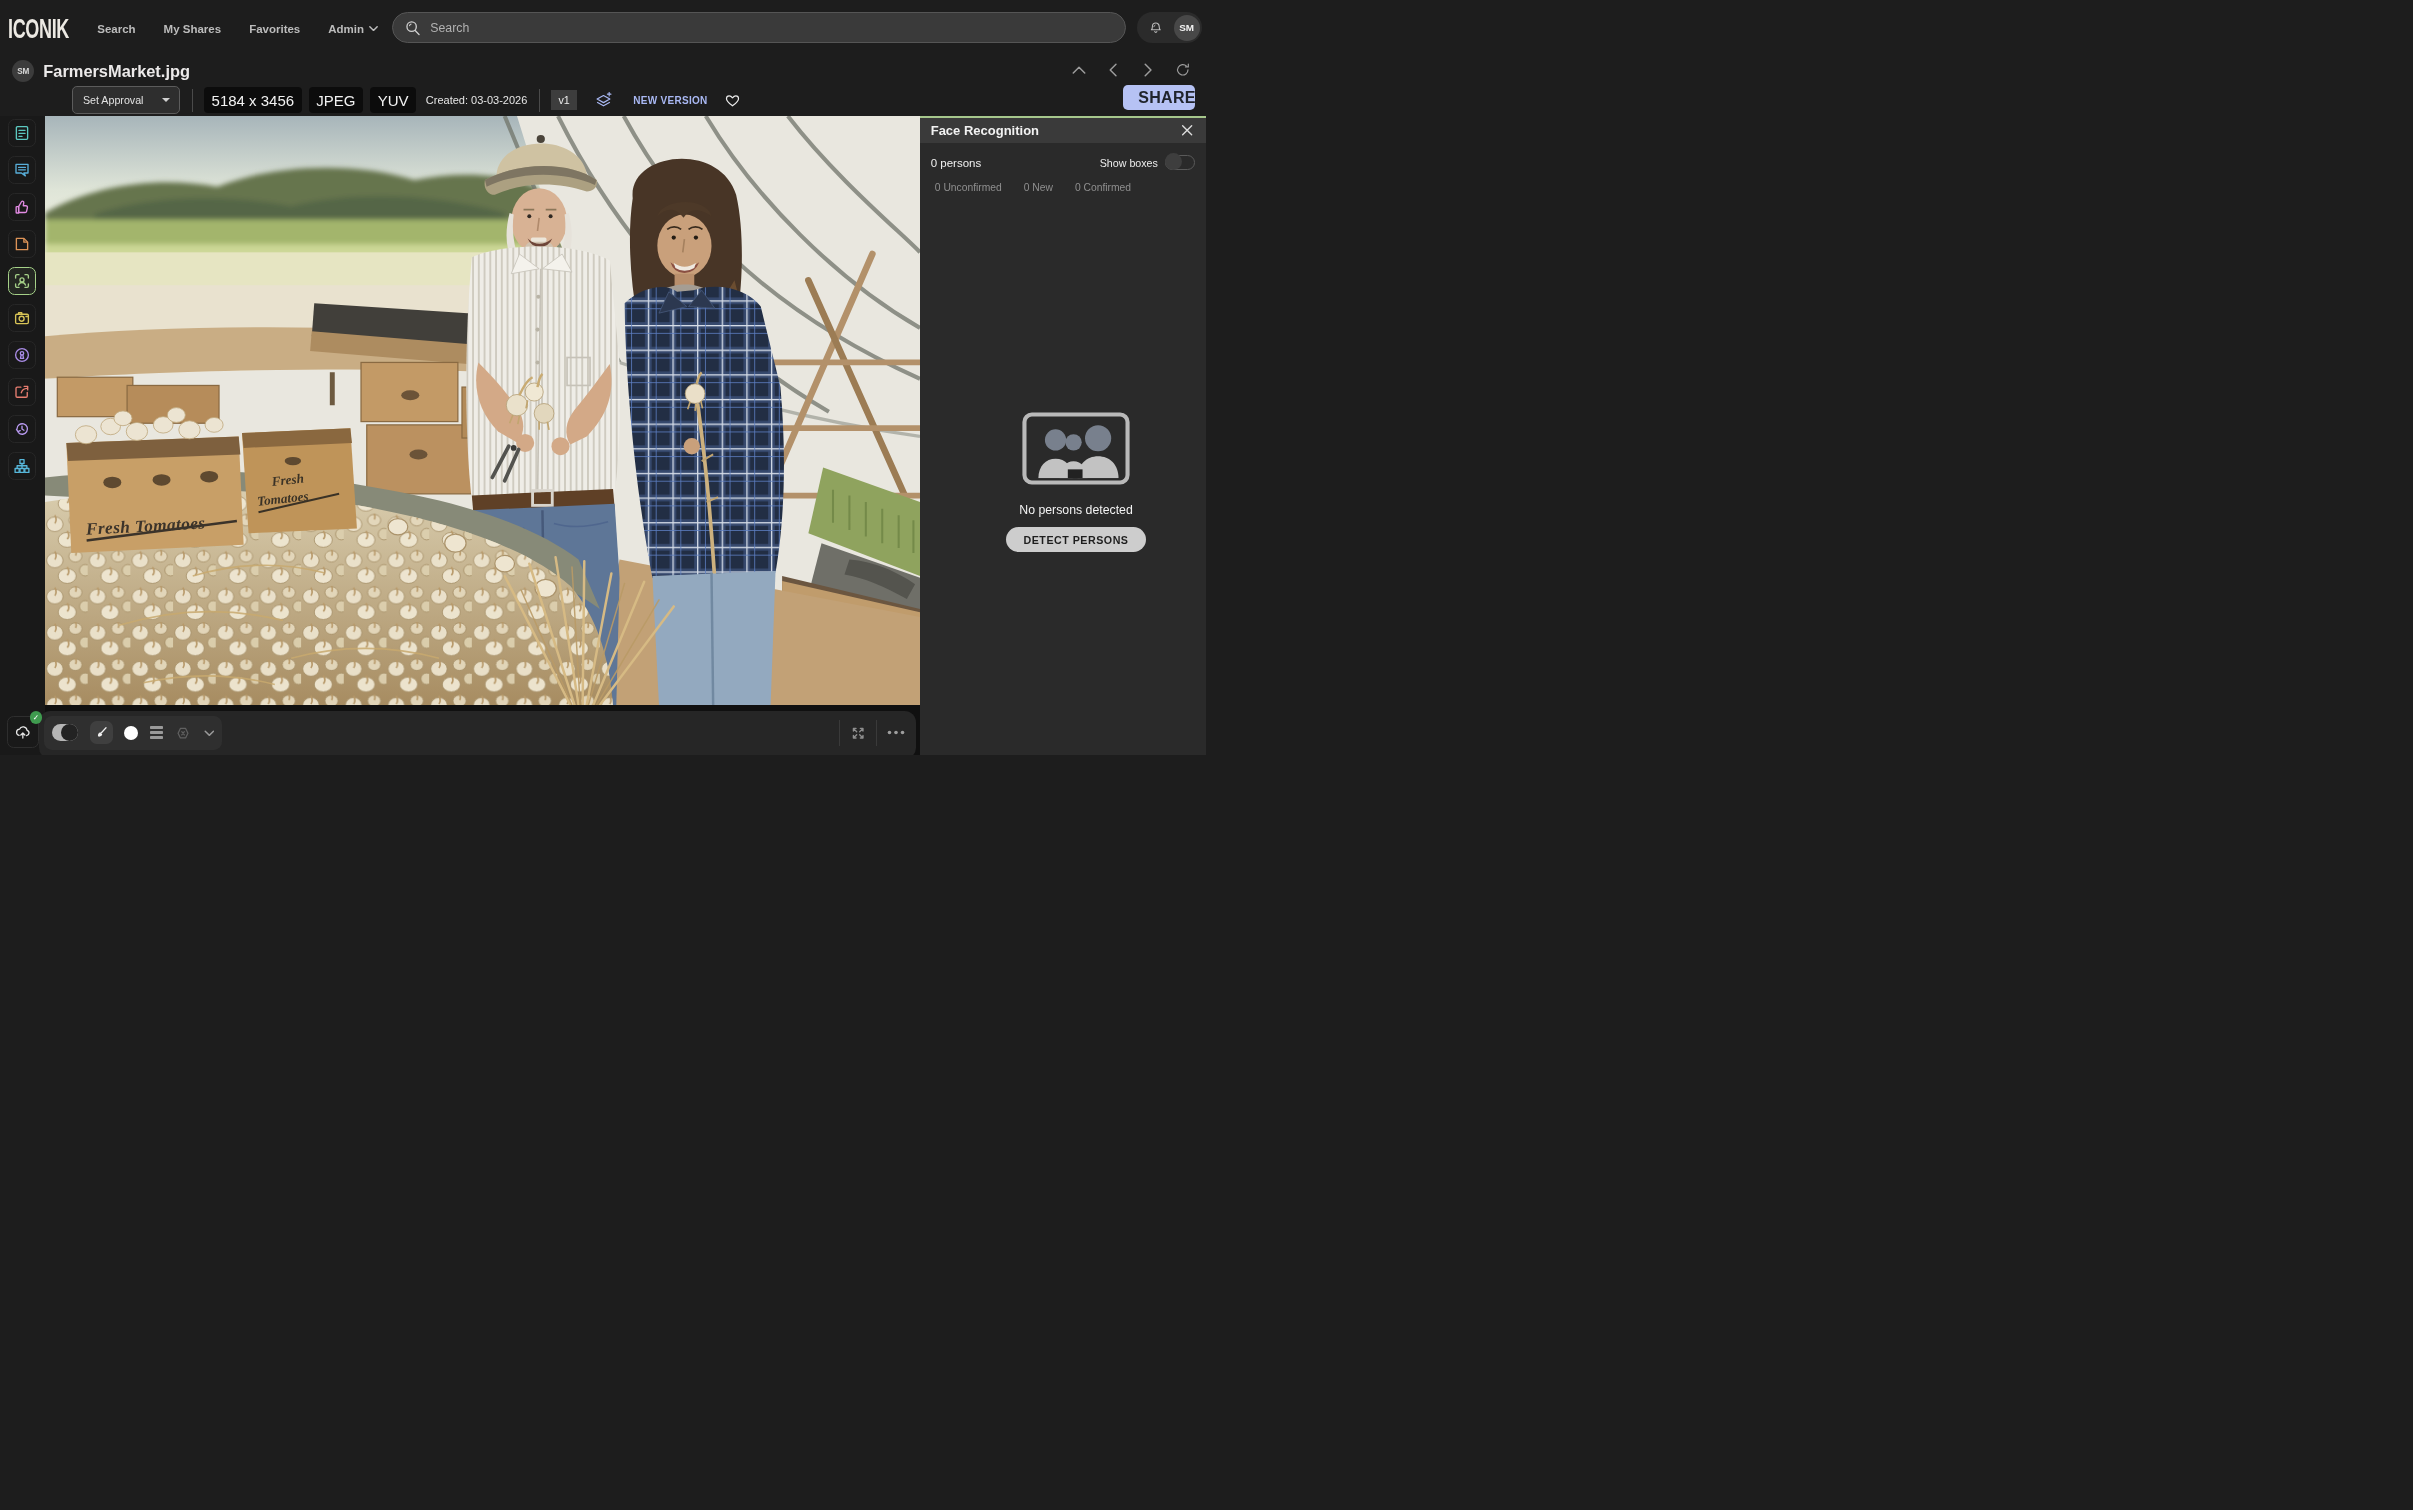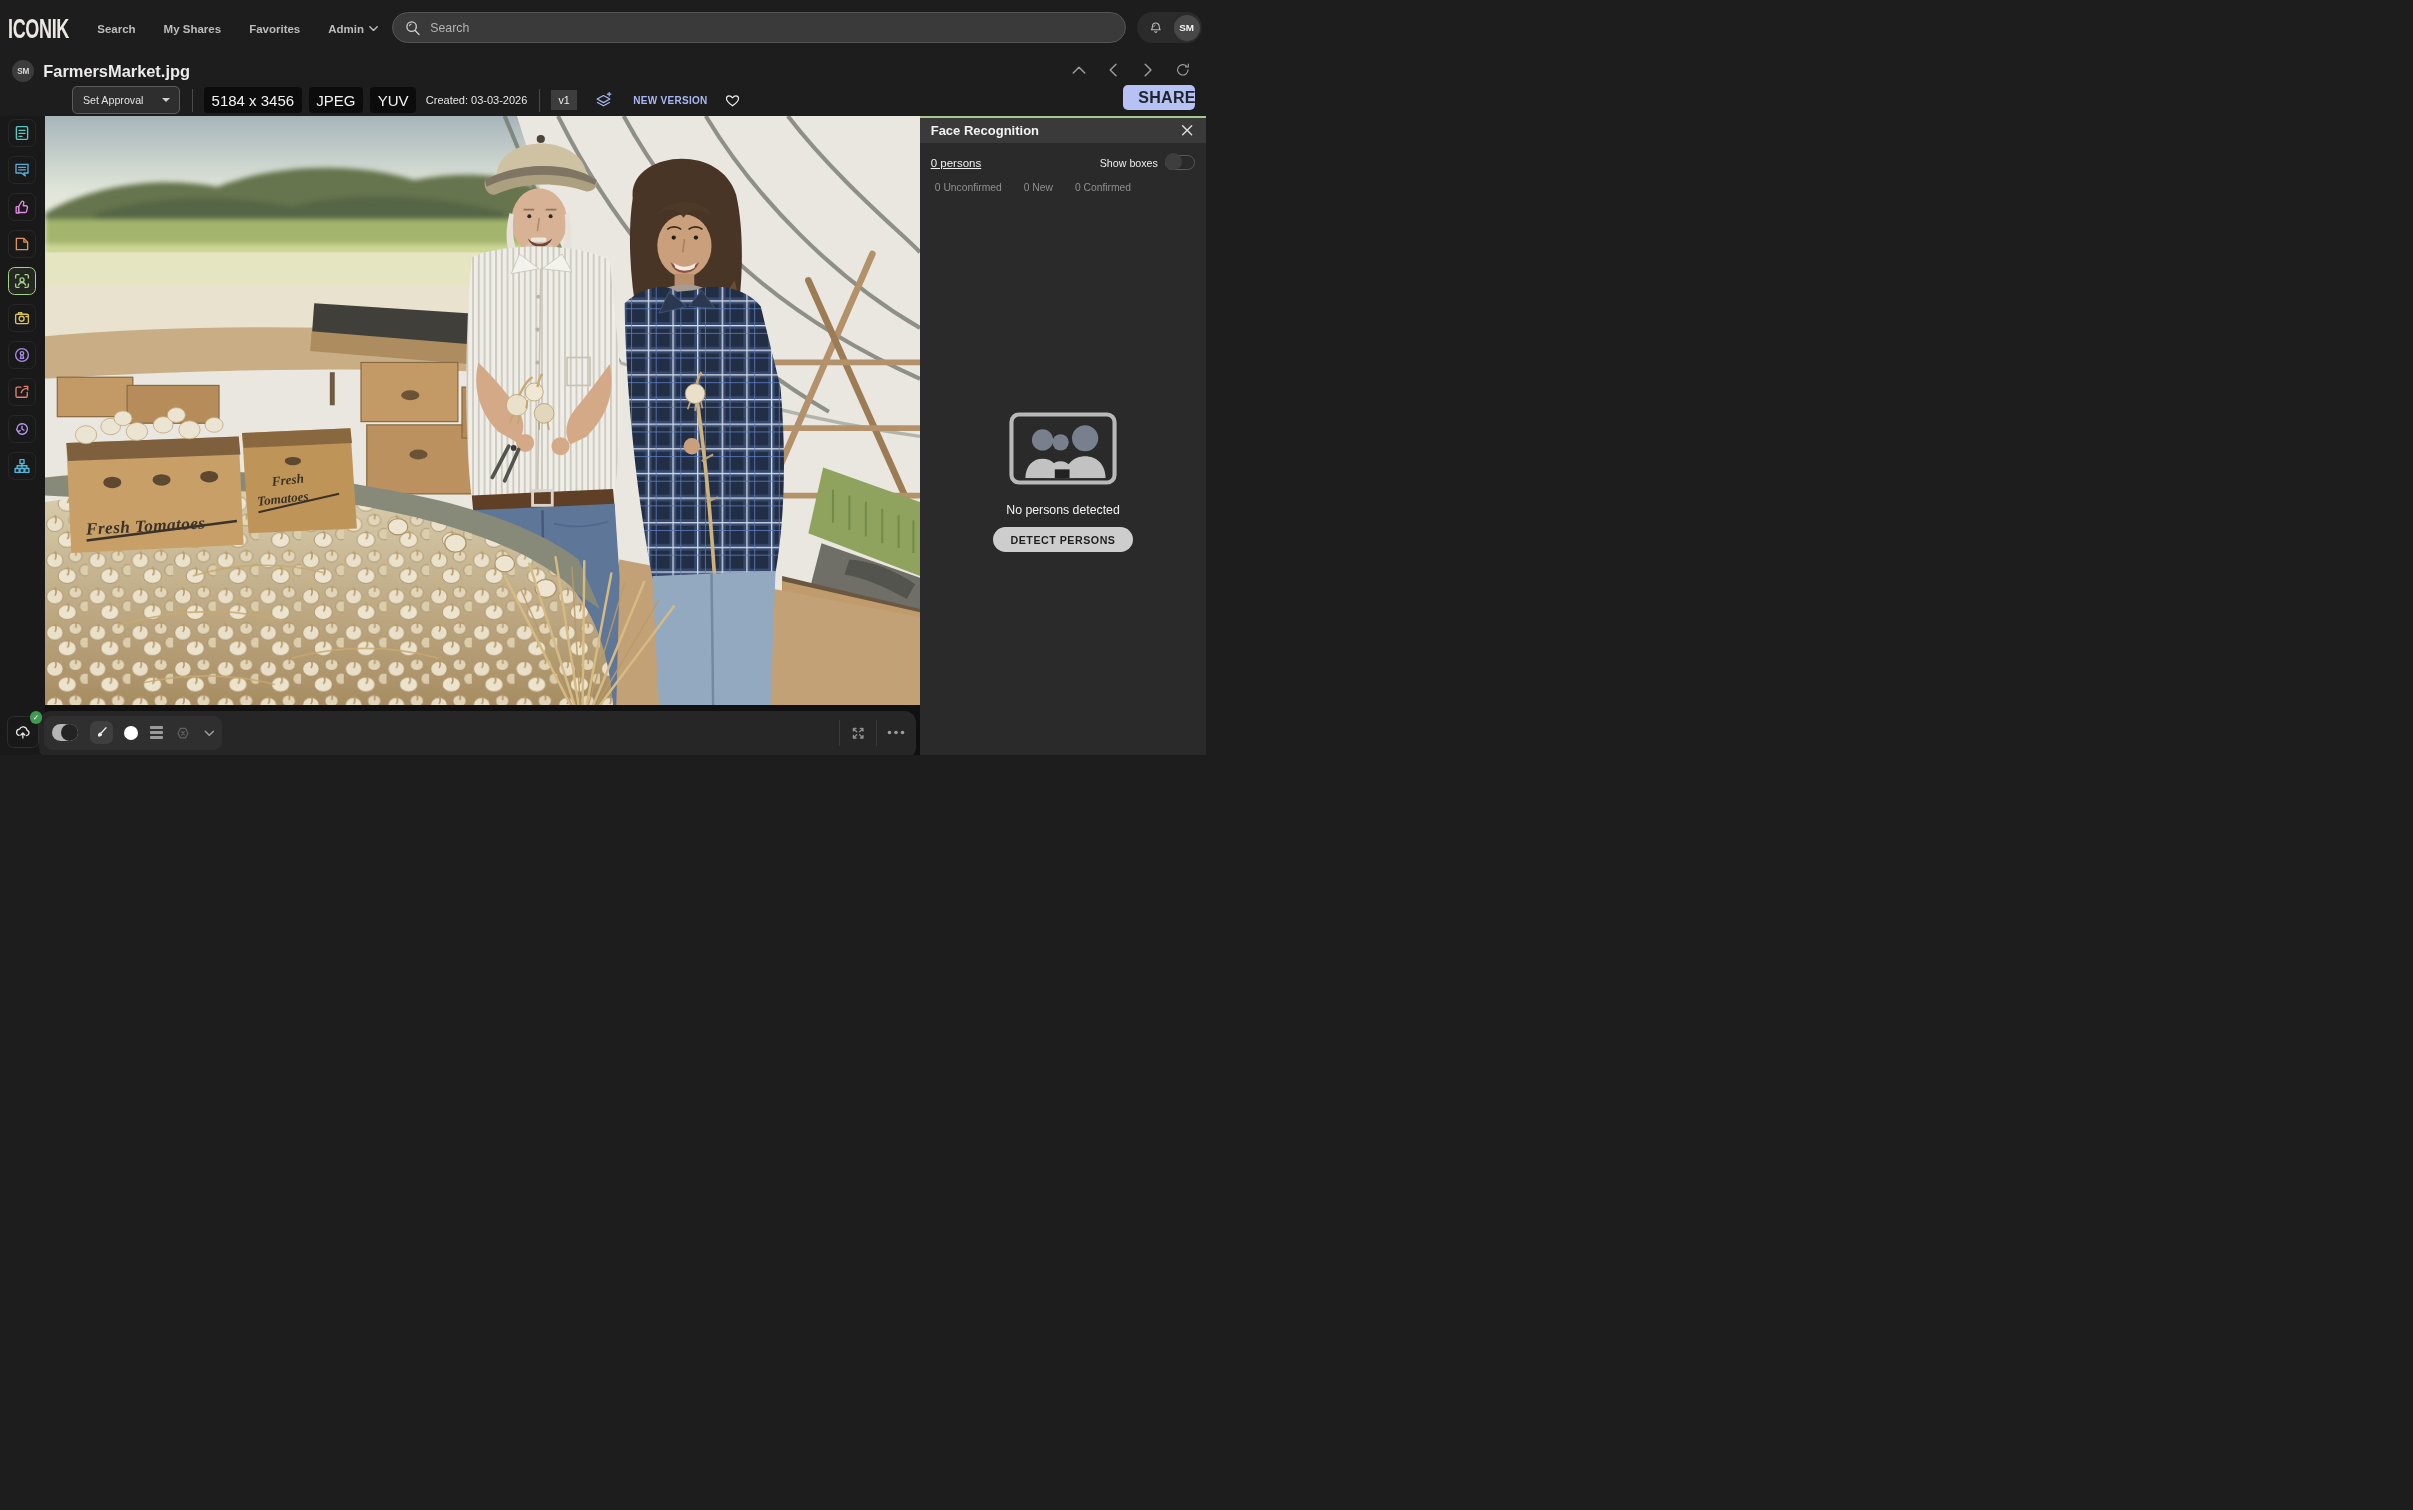--- a/index.html
+++ b/index.html
@@ -67,26 +67,26 @@
     display:flex;align-items:center;justify-content:center;cursor:pointer;}
   .cloud-badge{position:absolute;right:-4.1px;top:-5.7px;width:12.3px;height:12.3px;border-radius:50%;background:#3f9b4f;
     color:#fff;font-size:7.4px;display:flex;align-items:center;justify-content:center;}
   
   .face-panel{position:absolute;left:920px;top:116px;width:286px;height:639px;background:#2a2a2a;}
   .fp-topline{position:absolute;left:0;top:0;width:286px;height:1.6px;}
   .fp-header{position:absolute;left:0;top:1.6px;width:286px;height:25.4px;background:#3a3a3a;display:flex;
     align-items:center;justify-content:space-between;padding:0 10.7px;box-sizing:border-box;}
   .fp-title{color:#f2f2f2;font-size:13px;font-weight:700;}
   .fp-row1{position:absolute;left:10.7px;right:10.7px;top:39px;display:flex;align-items:center;justify-content:space-between;}
-  .fp-persons{color:#f0f0f0;font-size:11.5px;text-decoration:underline;}
+  .fp-persons{color:#f0f0f0;font-size:11.5px;}
   .fp-show{display:flex;align-items:center;gap:7.4px;color:#ececec;font-size:10.7px;}
   .sb-toggle{width:28px;height:13px;border:1.2px solid #5a5a5a;border-radius:7.4px;position:relative;cursor:pointer;}
   .sb-toggle .knob{position:absolute;left:-1.6px;top:-2.9px;width:17px;height:17px;border-radius:50%;background:#3e3e3e;}
   .fp-counts{position:absolute;left:14.8px;top:66px;display:flex;gap:22px;color:#8f8f8f;font-size:10.3px;}
-  .fp-empty{position:absolute;left:0;top:296px;width:286px;display:flex;flex-direction:column;align-items:center;}
+  .fp-empty{position:absolute;left:0;top:296px;width:286px;display:flex;flex-direction:column;align-items:center;padding-left:13px;}
   .persons-frame{width:108px;height:73px;}
   .fp-empty-text{margin-top:18px;color:#f2f2f2;font-size:12.3px;}
   .detect-btn{margin-top:9.9px;height:25.4px;padding:0 18px;background:#cdcdcd;border:none;border-radius:13px;
     color:#1e1e1e;font-size:10.7px;font-weight:600;letter-spacing:0.5px;cursor:pointer;font-family:"Liberation Sans",sans-serif;}
   svg{display:block;}
 </style>
 </head>
 <body>
 
 <div class="app">

